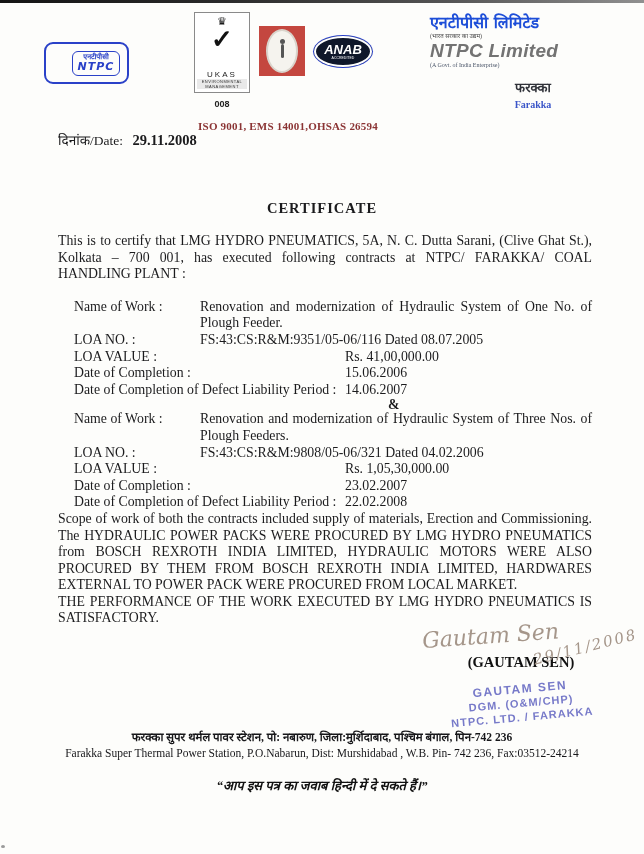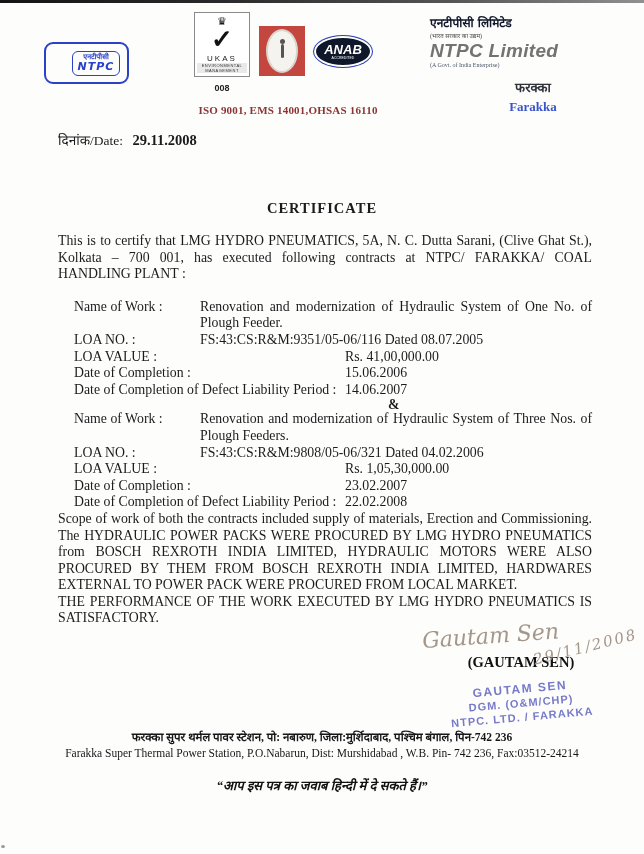--- a/index.html
+++ b/index.html
@@ -19,40 +19,40 @@
   .ntpc-logo-inner { border:1px solid #2a41c8; border-radius:6px; padding:1px 5px 2px; text-align:center; }
   .ntpc-logo-hindi { display:block; font-family:"DejaVu Sans", sans-serif; font-size:7px; font-weight:bold; color:#2a41c8; line-height:8px; }
   .ntpc-logo-latin { display:block; font-family:"DejaVu Sans", sans-serif; font-size:11px; font-weight:bold; font-style:italic; letter-spacing:1px; color:#2a41c8; line-height:12px; }
 
   .certs { position:absolute; left:194px; top:12px; width:188px; }
   .certs-row { display:flex; align-items:flex-start; gap:9px; }
   .ukas { width:56px; text-align:center; }
   .ukas-box { border:1px solid #8a8a8a; background:#fff; padding:2px 2px 3px; }
   .ukas-crown { display:block; font-size:11px; line-height:12px; color:#1a1a1a; }
   .ukas-check { display:block; font-size:26px; line-height:26px; font-weight:bold; color:#111; }
-  .ukas-name { display:block; font-family:"Liberation Sans", sans-serif; font-size:8px; letter-spacing:2px; color:#222; margin-top:1px; }
+  .ukas-name { display:block; font-family:"Liberation Sans", sans-serif; font-size:8px; letter-spacing:2px; color:#222; margin-top:17px; }
   .ukas-sub { display:block; font-family:"Liberation Sans", sans-serif; font-size:4px; letter-spacing:.5px; color:#333; line-height:5px; background:#e9e9e9; }
   .ukas-number { display:block; font-family:"Liberation Sans", sans-serif; font-size:9px; font-weight:bold; color:#222; margin-top:6px; }
   .bv-seal { width:46px; height:50px; margin-top:14px; background:#c4473f; display:flex; align-items:center; justify-content:center; }
   .bv-oval { width:28px; height:40px; border-radius:50%; background:#f5f3ee; border:2px solid #d9d4cc; display:flex; align-items:center; justify-content:center; }
   .bv-fig { width:3px; height:14px; background:#555; border-radius:2px; position:relative; }
   .bv-fig::before { content:""; position:absolute; top:-5px; left:-1px; width:5px; height:5px; border-radius:50%; background:#555; }
   .anab { margin-top:24px; width:58px; height:31px; background:#0f172a; border-radius:50%;
     display:flex; flex-direction:column; align-items:center; justify-content:center; box-shadow:inset 0 0 0 2px #fff, 0 0 0 1px #2a41c8; }
   .anab-name { font-family:"Liberation Sans", sans-serif; font-weight:bold; font-style:italic; font-size:13px; color:#fff; line-height:13px; }
   .anab-sub { font-family:"Liberation Sans", sans-serif; font-size:3.5px; color:#fff; line-height:4px; }
   .iso-line { margin-top:11px; width:188px; text-align:center; font-weight:bold; font-size:11px; letter-spacing:.2px; color:#8b3434; }
 
   .company { position:absolute; left:430px; top:14px; width:206px; }
-  .company-hindi { font-family:"DejaVu Sans", sans-serif; font-size:12px; font-weight:bold; color:#0f172a; line-height:18px; }
+  .company-hindi { font-family:"DejaVu Sans", sans-serif; font-size:16px; font-weight:bold; color:#1d4ed8; line-height:18px; }
   .company-hindi-sub { font-size:6px; color:#444; line-height:8px; }
   .company-english { font-family:"Liberation Sans", sans-serif; font-size:19px; font-weight:bold; font-style:italic; color:#737373; line-height:21px; letter-spacing:.3px; }
   .company-english-sub { font-size:6px; color:#4a5568; line-height:8px; }
   .station-hindi { margin-top:9px; text-align:center; font-weight:bold; font-size:13px; color:#2f3138; }
-  .station-english { margin-top:3px; text-align:center; font-weight:bold; font-size:13px; color:#3a55c8; }
+  .station-english { margin-top:3px; text-align:center; font-weight:bold; font-size:10px; color:#3a55c8; }
 
   
   .ref-row { position:absolute; top:131px; left:58px; right:34px; display:flex; justify-content:space-between; font-size:13.5px; }
   .ref-value, .date-value { font-weight:600; }
   .date-part .date-value { margin-left:6px; font-size:14.5px; }
 
   
   .doc-title { position:absolute; top:200px; left:0; width:100%; text-align:center;
     font-size:14.5px; font-weight:bold; letter-spacing:1px; }
 
@@ -115,21 +115,21 @@
       <div class="bv-seal">
         <div class="bv-oval">
           <div class="bv-fig"></div>
         </div>
       </div>
       <div class="anab">
         <span class="anab-name">ANAB</span>
         <span class="anab-sub">ACCREDITED</span>
       </div>
     </div>
-    <div class="iso-line">ISO 9001, EMS 14001,OHSAS 16110</div>
+    <div class="iso-line">ISO 9001, EMS 14001,OHSAS 26594</div>
   </div>
 
   <div class="company">
     <div class="company-hindi">एनटीपीसी लिमिटेड</div>
     <div class="company-hindi-sub">(भारत सरकार का उद्यम)</div>
     <div class="company-english">NTPC Limited</div>
     <div class="company-english-sub">(A Govt. of India Enterprise)</div>
     <div class="station-hindi">फरक्का</div>
     <div class="station-english">Farakka</div>
   </div>

